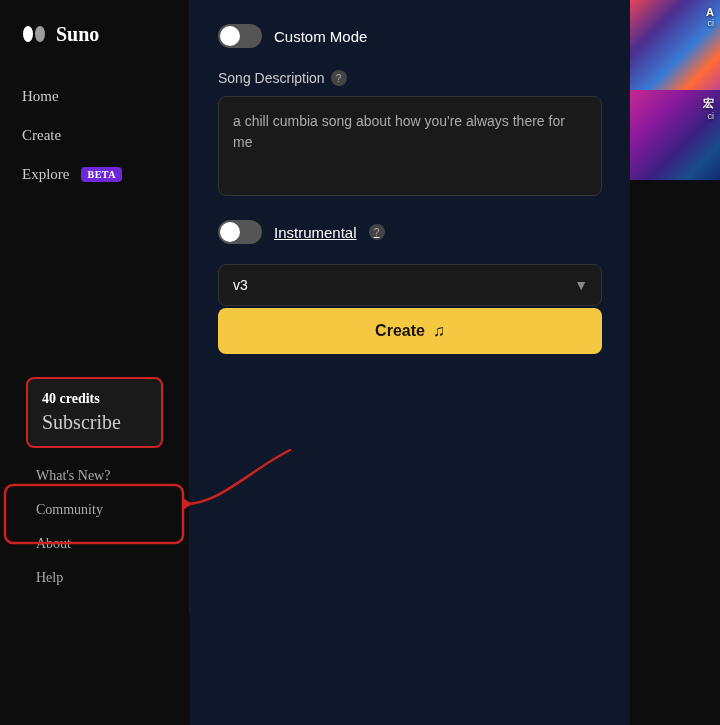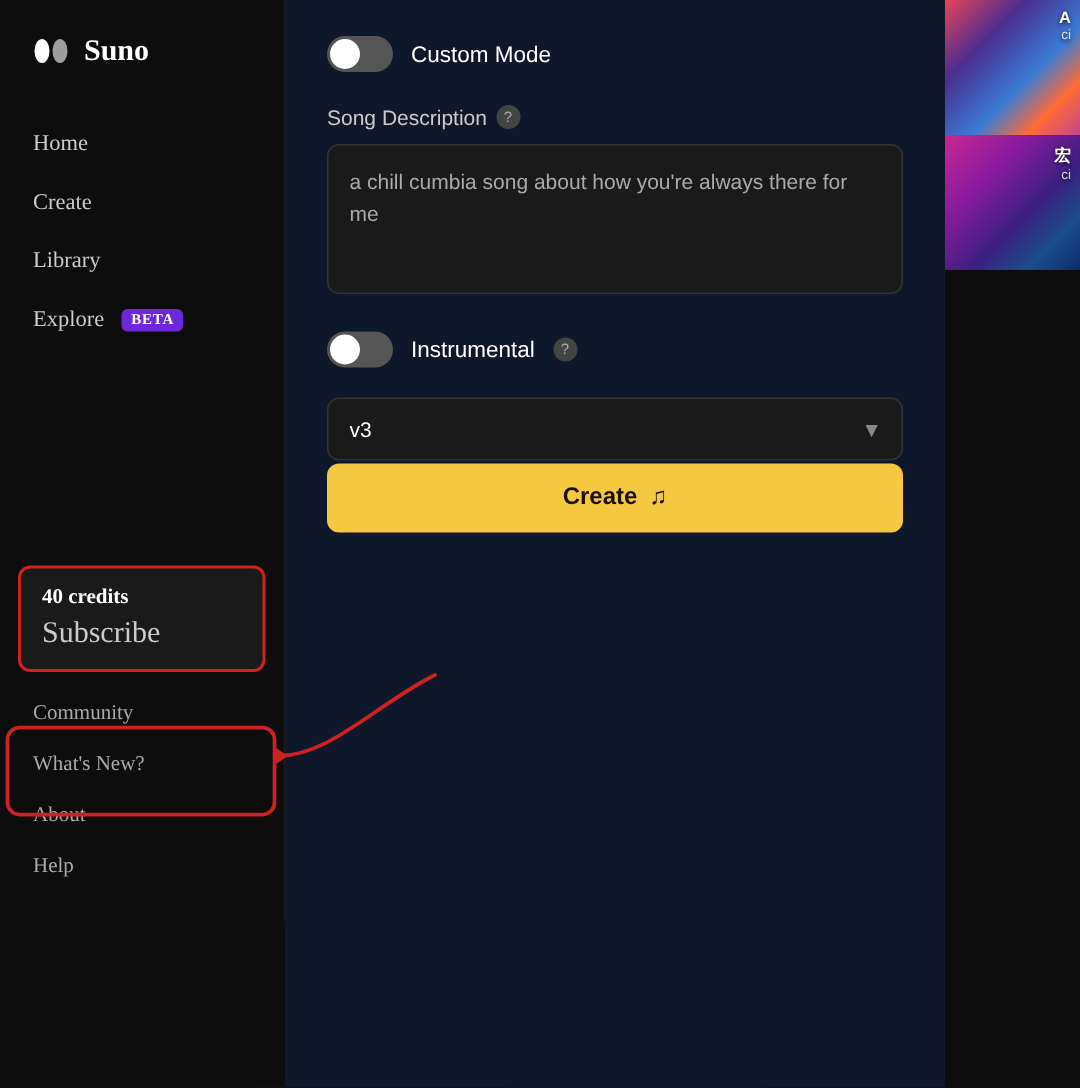--- a/index.html
+++ b/index.html
@@ -74,21 +74,21 @@
       color: #fff;
       font-size: 10px;
       font-weight: 700;
       padding: 2px 6px;
       border-radius: 4px;
       margin-left: 4px;
       letter-spacing: 0.5px;
     }
 
     .sidebar-bottom {
-      padding: 0 10px;
+      padding: 0 24px;
       display: flex;
       flex-direction: column;
       gap: 2px;
     }
 
     .credits-box {
       background: #1a1a1a;
       border: 1px solid #333;
       border-radius: 8px;
       padding: 12px 14px;
@@ -199,20 +199,21 @@
 
     .song-description-textarea::placeholder {
       color: #666;
     }
 
     .instrumental-row {
       display: flex;
       align-items: center;
       gap: 12px;
       margin-bottom: 20px;
+      text-decoration: underline;
     }
 
     .version-select-container {
       position: relative;
       margin-bottom: 2px;
     }
 
     .version-select {
       width: 100%;
       background: #1a1a1a;
@@ -337,38 +338,35 @@
   </div>
 
   <div class="nav-items">
     <div class="nav-item">
       <span>Home</span>
     </div>
     <div class="nav-item">
       <span>Create</span>
     </div>
     <div class="nav-item">
-      <span>Library</span>
-    </div>
-    <div class="nav-item">
       <span>Explore</span>
       <span class="explore-badge">BETA</span>
     </div>
   </div>
 
   <div class="sidebar-bottom">
     <div class="credits-box credits-box-highlighted">
       <div class="credits-amount">40 credits</div>
       <div class="subscribe-link">Subscribe</div>
     </div>
     <div class="sidebar-link">
+      <span>What's New?</span>
+    </div>
+    <div class="sidebar-link">
       <span>Community</span>
-    </div>
-    <div class="sidebar-link">
-      <span>What's New?</span>
     </div>
     <div class="sidebar-link">
       <span>About</span>
     </div>
     <div class="sidebar-link">
       <span>Help</span>
     </div>
   </div>
 </div>
 

